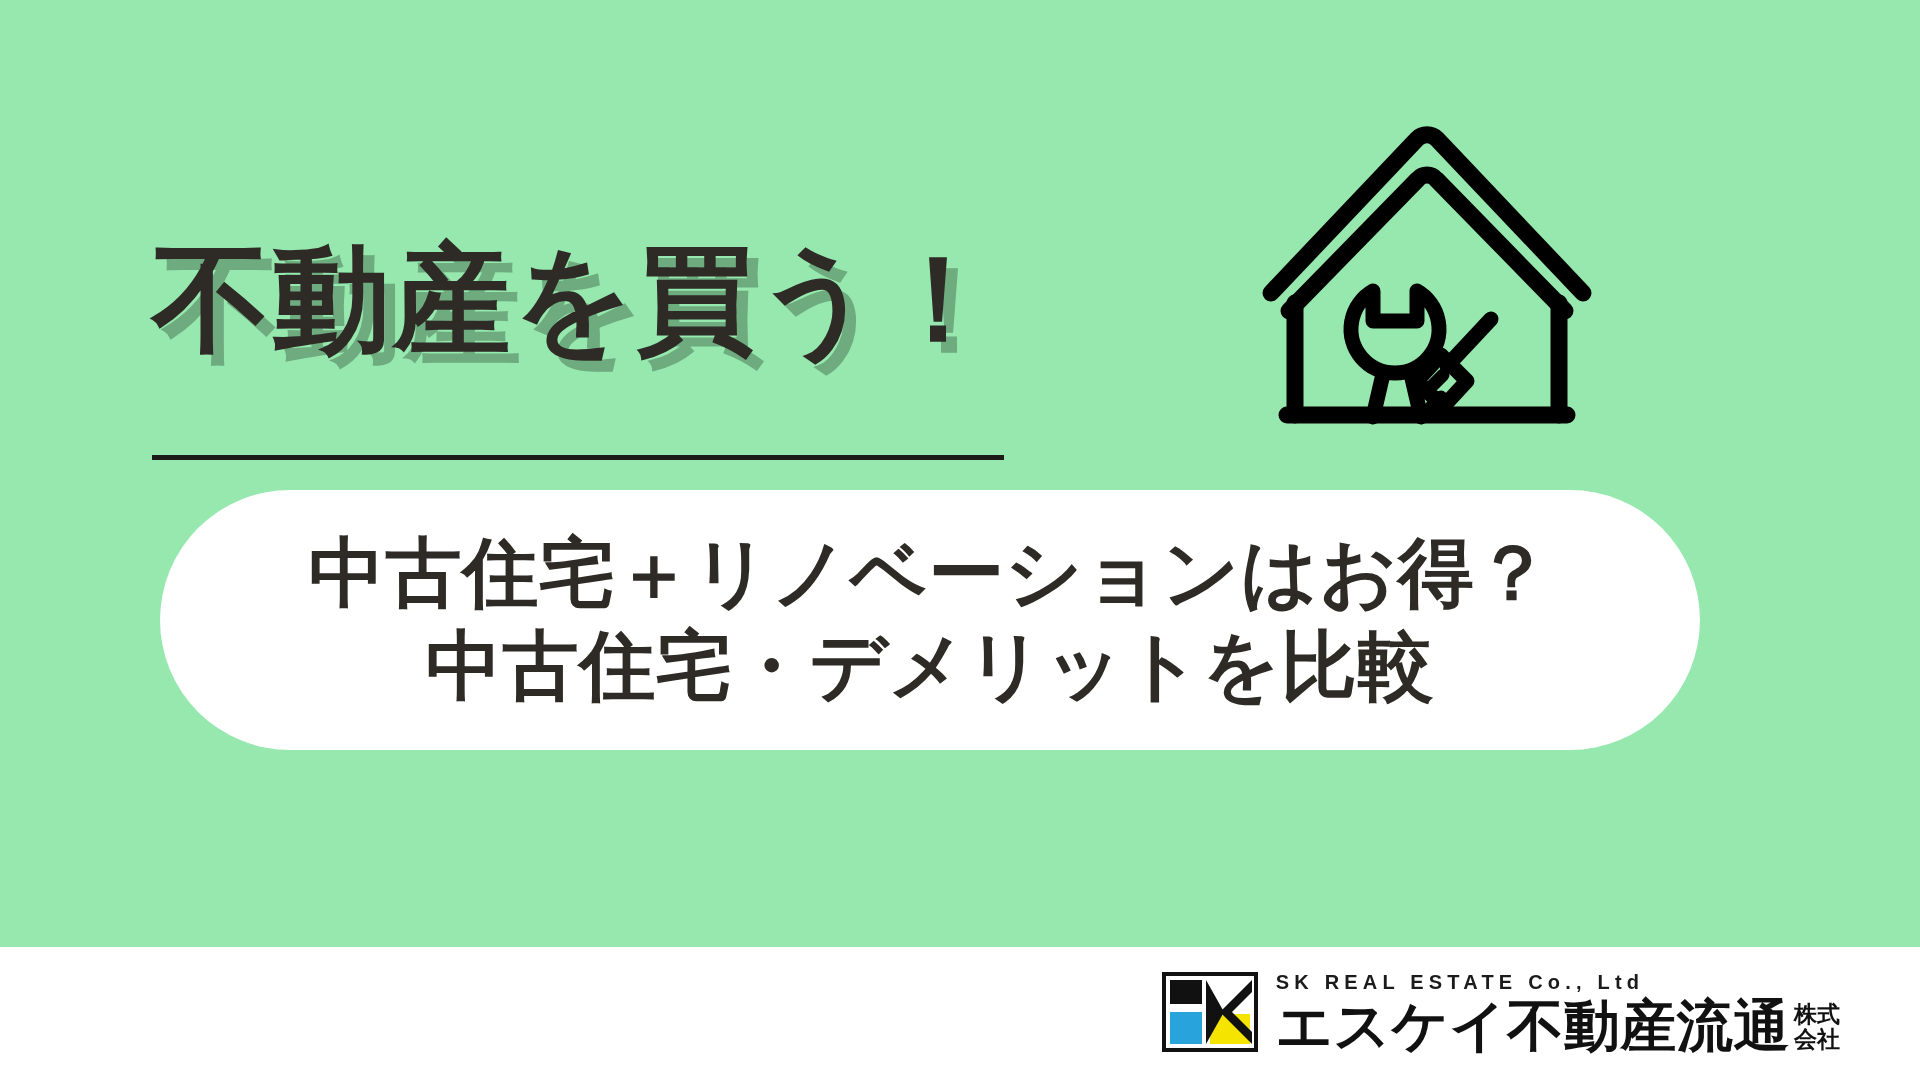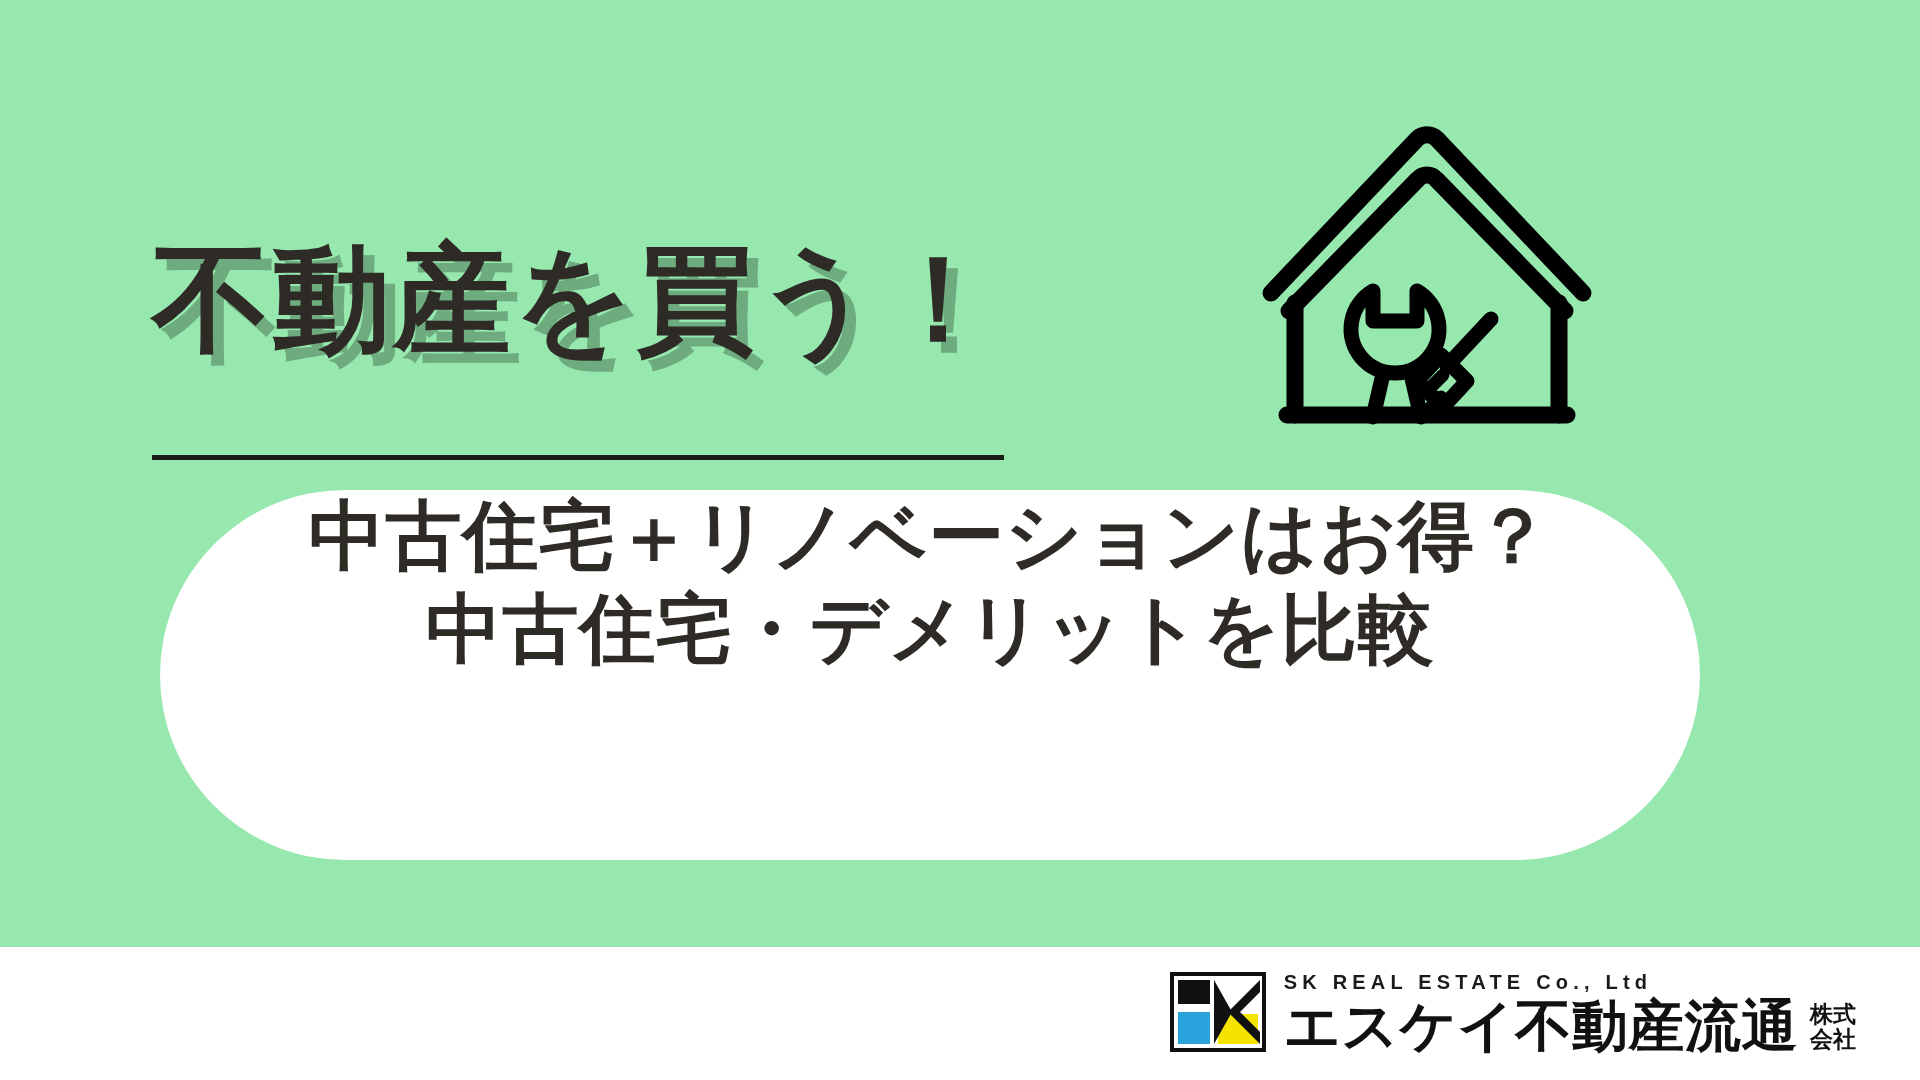--- a/index.html
+++ b/index.html
@@ -67,26 +67,27 @@
     width: 340px;
     height: 330px;
   }
 
   
   .pill {
     position: absolute;
     left: 160px;
     top: 490px;
     width: 1540px;
-    height: 370px;
+    height: 260px;
     background: #ffffff;
     border-radius: 185px;
     display: flex;
     flex-direction: column;
     align-items: center;
+    justify-content: center;
   }
   .pill-line {
     font-family: "DejaVu Sans", "Liberation Sans", sans-serif;
     font-weight: 700;
     font-size: 76px;
     line-height: 1.22;
     letter-spacing: 0.01em;
     color: #2e2b26;
     white-space: nowrap;
     text-align: center;
@@ -97,21 +98,21 @@
     position: absolute;
     left: 0;
     top: 947px;
     width: 1920px;
     height: 133px;
     background: #ffffff;
   }
 
   .logo {
     position: absolute;
-    right: 64px;
+    right: 80px;
     top: 960px;
     height: 104px;
     display: flex;
     align-items: center;
     gap: 18px;
   }
 
   .logo-mark {
     width: 96px;
     height: 80px;
@@ -130,21 +131,21 @@
     font-size: 20px;
     letter-spacing: 0.26em;
     color: #1b1b1b;
     white-space: nowrap;
     margin-bottom: 4px;
   }
 
   .logo-jp-row {
     display: flex;
     align-items: flex-end;
-    gap: 12px;
+    gap: 4px;
   }
 
   .logo-jp {
     font-family: "DejaVu Sans", "Liberation Sans", sans-serif;
     font-weight: 700;
     font-size: 56px;
     line-height: 1;
     letter-spacing: 0.01em;
     color: #111111;
     white-space: nowrap;

